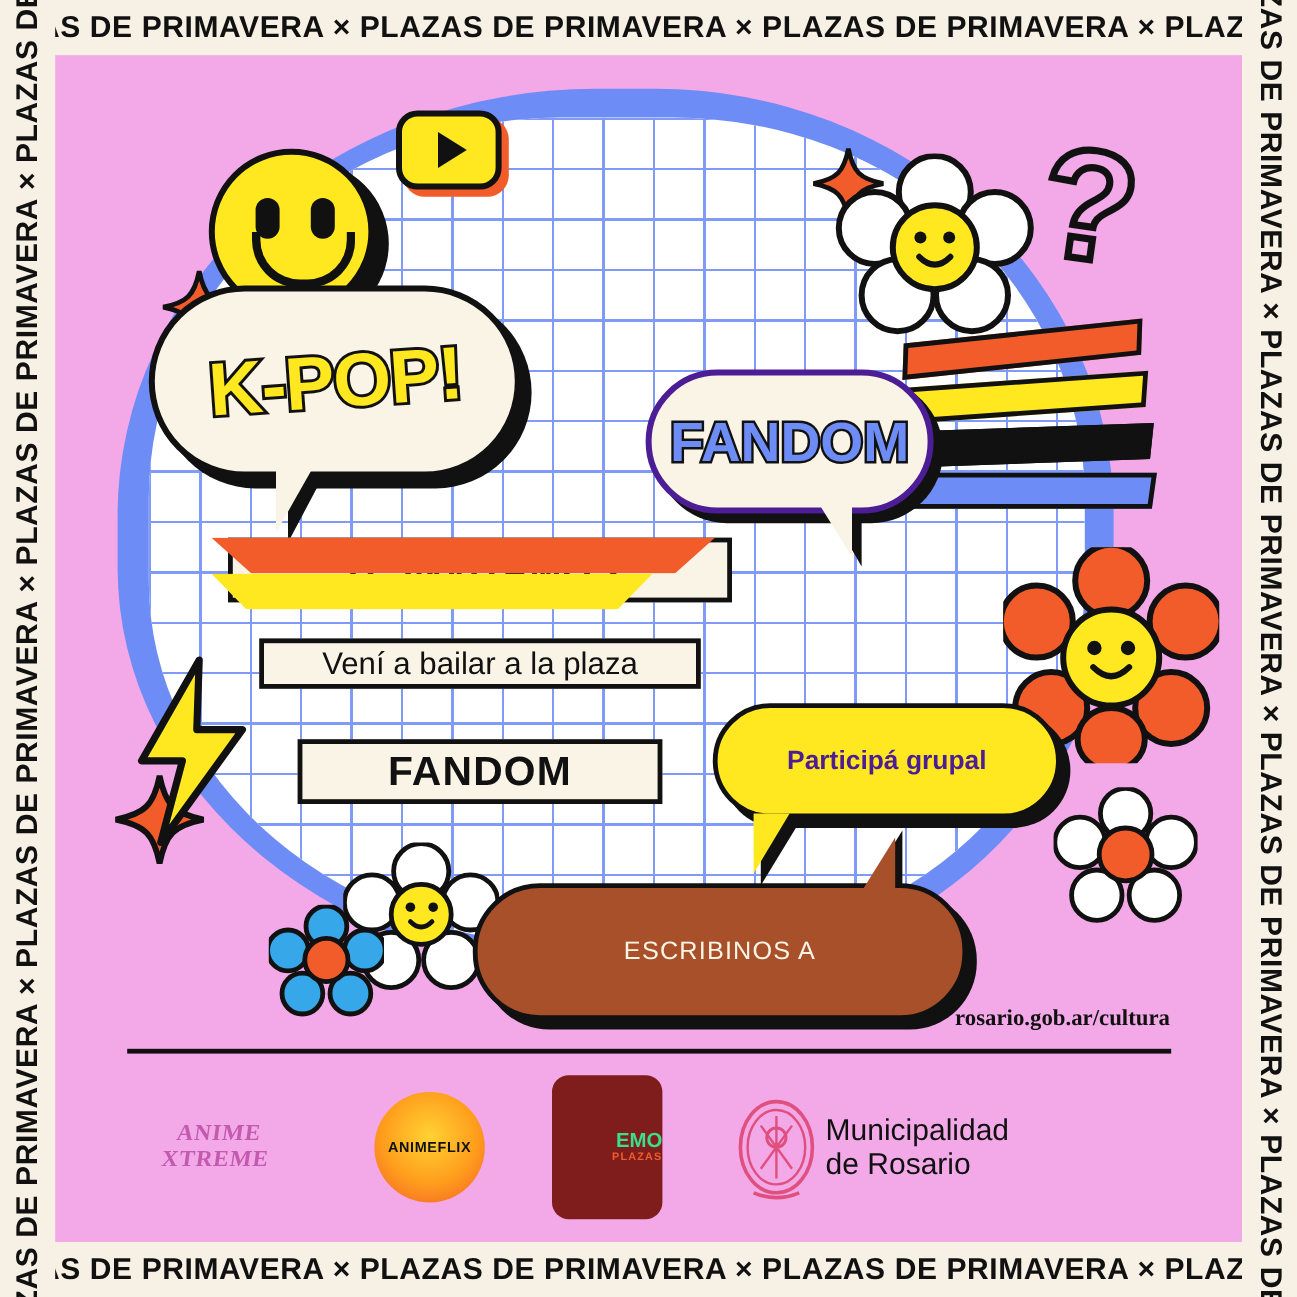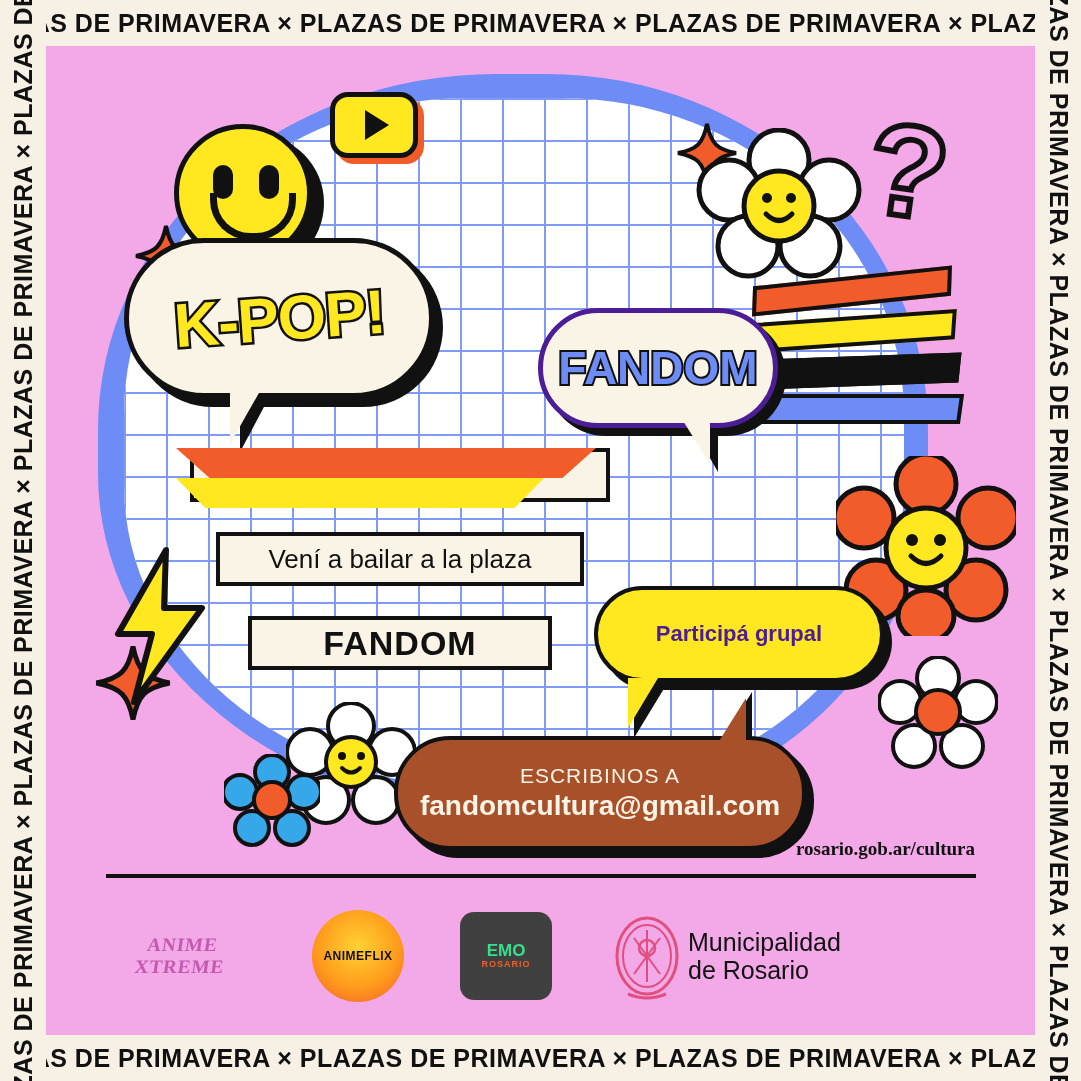--- a/index.html
+++ b/index.html
@@ -239,21 +239,21 @@
   .band-accent { border: none; }
   .b-invite {
     top: 0; left: 14px; width: 420px; height: 54px; font-size: 32px;
     letter-spacing: 0.5px;
   }
   .a-orange {
     top: 54px; left: 14px; width: 420px; height: 30px; background: #f25c2a;
     clip-path: polygon(0 0, 100% 0, 92% 100%, 8% 100%);
   }
   .b-veni {
-    top: 84px; left: 40px; width: 368px; height: 54px; font-size: 26px;
+    top: 84px; left: 40px; width: 368px; height: 42px; font-size: 26px;
     font-weight: 400;
   }
   .a-yellow {
     top: 138px; left: 40px; width: 368px; height: 30px; background: #ffe81f;
     clip-path: polygon(0 0, 100% 0, 92% 100%, 8% 100%);
   }
   .b-gratis {
     top: 168px; left: 72px; width: 304px; height: 54px; font-size: 34px;
     letter-spacing: 1px;
   }
@@ -330,23 +330,23 @@
     transform: skewX(-8deg);
     width: 150px; text-align: center;
   }
   .logo-animeflix {
     width: 92px; height: 92px; border-radius: 50%;
     background: radial-gradient(circle at 50% 40%, #ffd233 0%, #ff9d1c 55%, #f25c2a 100%);
     display: flex; align-items: center; justify-content: center;
     color: #111; font-size: 12px; font-weight: 900; letter-spacing: 0.5px;
   }
   .logo-emo {
-    width: 92px; height: 88px; border-radius: 14px;
-    background: #404040;
-    display: flex; flex-direction: column; align-items: center; justify-content: center;
+    width: 92px; height: 120px; border-radius: 14px;
+    background: #7f1d1d;
+    display: flex; flex-direction: column; align-items: flex-end; justify-content: center;
     color: #3adf8c; font-size: 17px; font-weight: 900; line-height: 1.1;
   }
   .logo-emo .sub { color: #f25c2a; font-size: 9px; letter-spacing: 1px; }
   .logo-muni { display: flex; align-items: center; gap: 2px; }
   .muni-crest {
     width: 78px; height: 88px;
     display: flex; align-items: center; justify-content: center;
   }
   .muni-text { font-size: 25px; color: #111; line-height: 1.12; }
 </style>
@@ -510,34 +510,33 @@
       <span>Participá grupal</span>
     </div>
     <div class="tail"></div>
   </div>
 
   <div class="abs bubble-mail">
     <div class="shadow"></div>
     <div class="tailshadow"></div>
     <div class="body">
       <span class="l1">ESCRIBINOS A</span>
-      <span class="l2">fandomcultura@gmail.com</span>
     </div>
     <div class="tail"></div>
   </div>
 
   <div class="weburl">rosario.gob.ar/cultura</div>
   <div class="rule"></div>
 
   <div class="logos">
     <div class="logo-anime">ANIME XTREME</div>
     <div class="logo-animeflix">ANIMEFLIX</div>
     <div class="logo-emo">
       <span>EMO</span>
-      <span class="sub">ROSARIO</span>
+      <span class="sub">PLAZAS</span>
     </div>
     <div class="logo-muni">
       <div class="muni-crest">
         <svg width="78" height="88" viewBox="0 0 78 88">
           <ellipse cx="39" cy="44" rx="30" ry="38" fill="none" stroke="#e0507f" stroke-width="3"></ellipse>
           <ellipse cx="39" cy="44" rx="24" ry="31" fill="none" stroke="#e0507f" stroke-width="2"></ellipse>
           <path d="M39 18 L39 70 M26 26 L52 62 M52 26 L26 62" stroke="#e0507f" stroke-width="2"></path>
           <circle cx="39" cy="36" r="8" fill="none" stroke="#e0507f" stroke-width="2.5"></circle>
           <path d="M20 82 q19 8 38 0" fill="none" stroke="#e0507f" stroke-width="3"></path>
         </svg>

